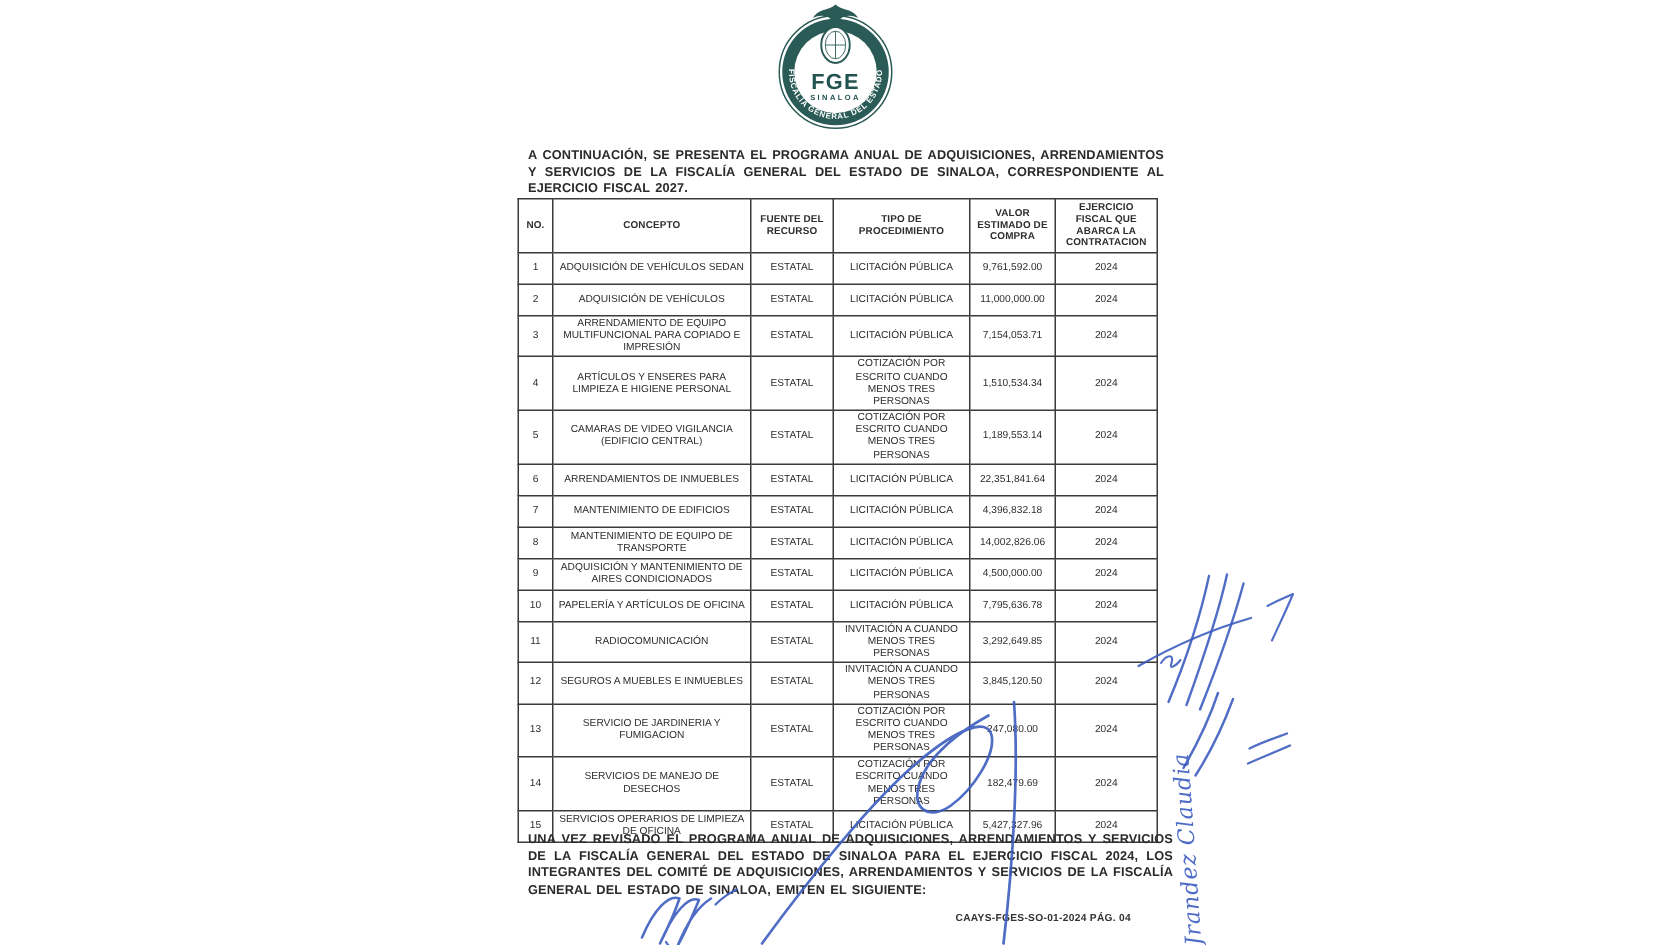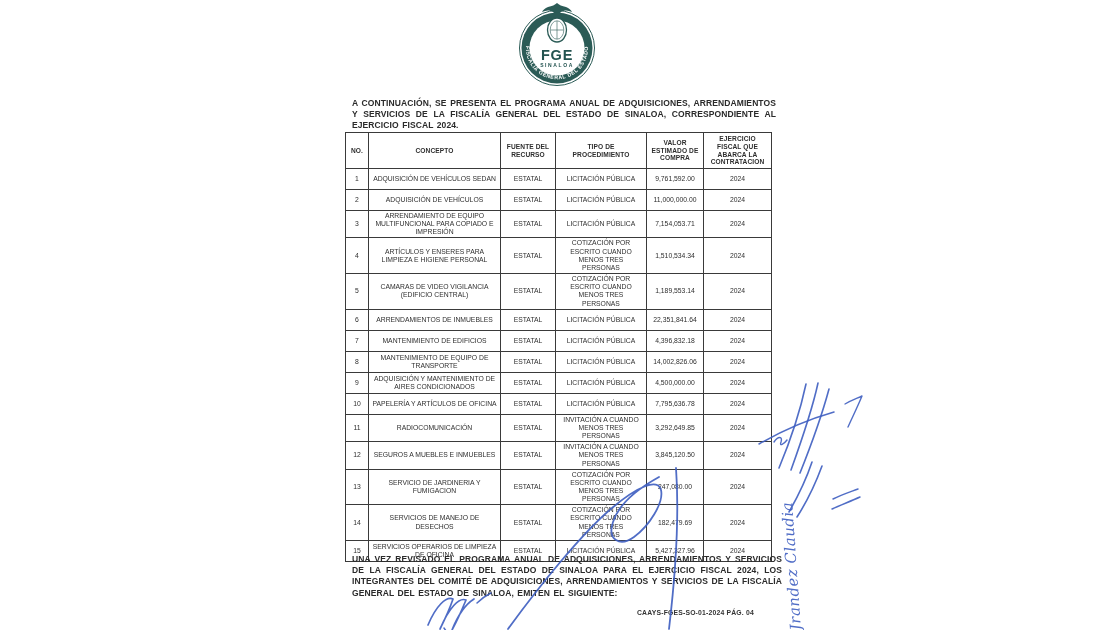--- a/index.html
+++ b/index.html
@@ -50,21 +50,21 @@
       <textPath href="#ringArc" startOffset="50%" text-anchor="middle">FISCALÍA GENERAL DEL ESTADO</textPath>
     </text>
     <ellipse cx="48" cy="28" rx="9.5" ry="12" fill="#ffffff" stroke="#2b5b56" stroke-width="1.3"></ellipse>
     <ellipse cx="48" cy="28" rx="6.8" ry="9.2" fill="none" stroke="#2b5b56" stroke-width="0.6"></ellipse>
     <path d="M48 19 V37 M41.5 28 H54.5" stroke="#2b5b56" stroke-width="0.6"></path>
     <text x="48" y="57.5" text-anchor="middle" font-size="14.5" font-weight="bold" fill="#235350" letter-spacing="0.8" font-family="Liberation Sans, sans-serif">FGE</text>
     <text x="48" y="64.5" text-anchor="middle" font-size="5" font-weight="bold" fill="#235350" letter-spacing="1.6" font-family="Liberation Sans, sans-serif">SINALOA</text>
   </svg>
 </div>
 
-<p class="para" id="intro">A CONTINUACIÓN, SE PRESENTA EL PROGRAMA ANUAL DE ADQUISICIONES, ARRENDAMIENTOS Y SERVICIOS DE LA FISCALÍA GENERAL DEL ESTADO DE SINALOA, CORRESPONDIENTE AL EJERCICIO FISCAL 2024.</p>
+<p class="para" id="intro">A CONTINUACIÓN, SE PRESENTA EL PROGRAMA ANUAL DE ADQUISICIONES, ARRENDAMIENTOS Y SERVICIOS DE LA FISCALÍA GENERAL DEL ESTADO DE SINALOA, CORRESPONDIENTE AL EJERCICIO FISCAL 2027.</p>
 
 <table class="program">
   <colgroup>
     <col style="width:23px">
       <col style="width:132px">
       <col style="width:55px">
     <col style="width:91px">
       <col style="width:57px">
       <col style="width:68px">
   </colgroup>

